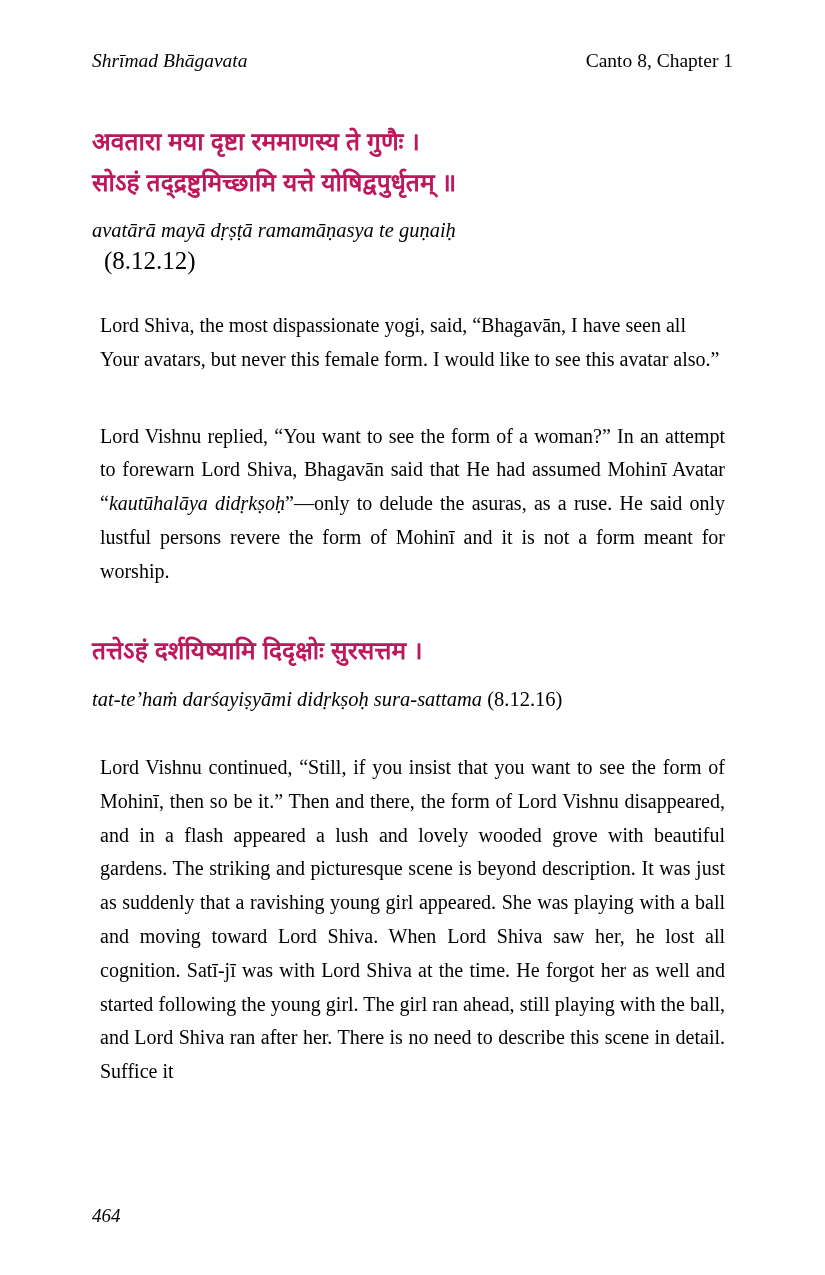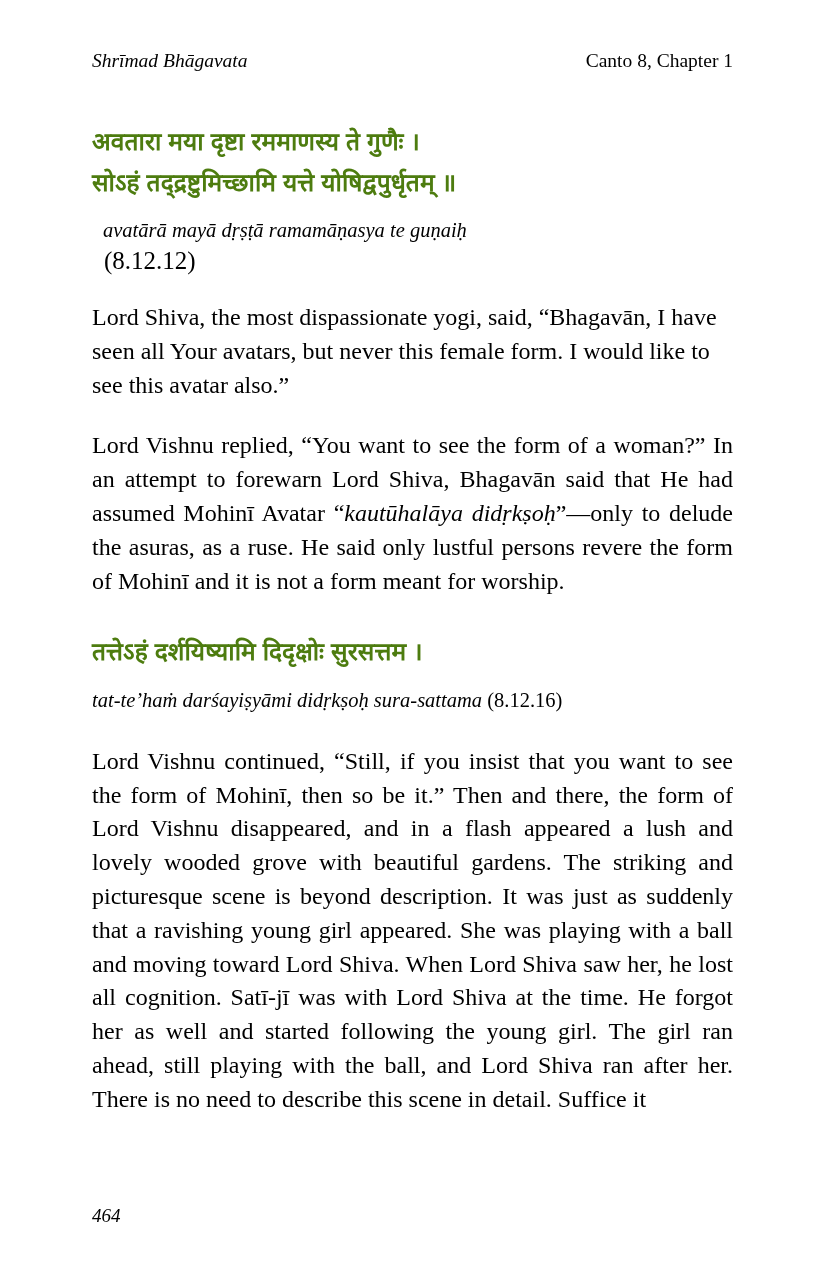--- a/index.html
+++ b/index.html
@@ -51,52 +51,51 @@
     left: 0;
     width: 641px;
   }
 
   
   .verse-deva {
     font-family: "Liberation Sans", "DejaVu Sans", sans-serif;
     font-weight: 700;
     font-size: 24.5px;
     line-height: 41px;
-    color: #4d7c0f;
+    color: #be185d;
     letter-spacing: 0.1px;
   }
   .verse-deva .deva-line {
     display: block;
     white-space: nowrap;
   }
 
   
   .verse-iast {
     font-style: italic;
     font-size: 20.5px;
     line-height: 30.5px;
   }
   .verse-iast .iast-line {
     display: block;
-    margin-left: 11px;
   }
   .verse-ref {
     font-style: normal;
   }
   .ref-block {
     font-style: normal;
     font-size: 25px;
     line-height: 30.5px;
     margin-left: 12px;
   }
 
   
   p.prose {
-    margin: 0;
-    font-size: 24px;
+    margin: 8px;
+    font-size: 20px;
     line-height: 33.8px;
     text-align: justify;
     text-justify: inter-word;
   }
   p.prose.ragged {
     text-align: left;
   }
   p.prose em {
     font-style: italic;
   }

